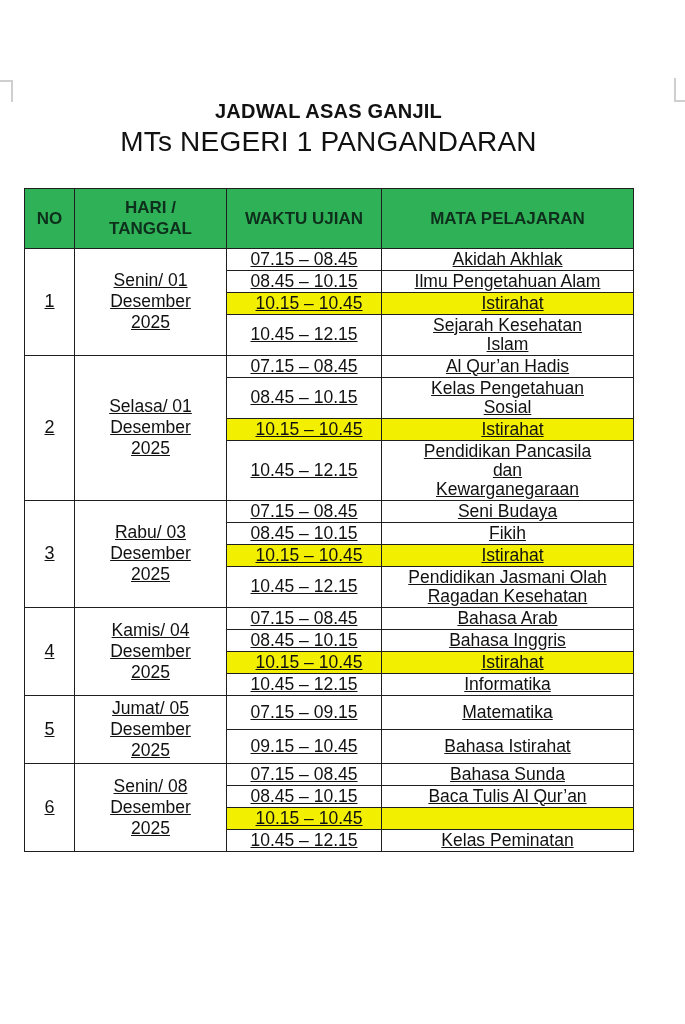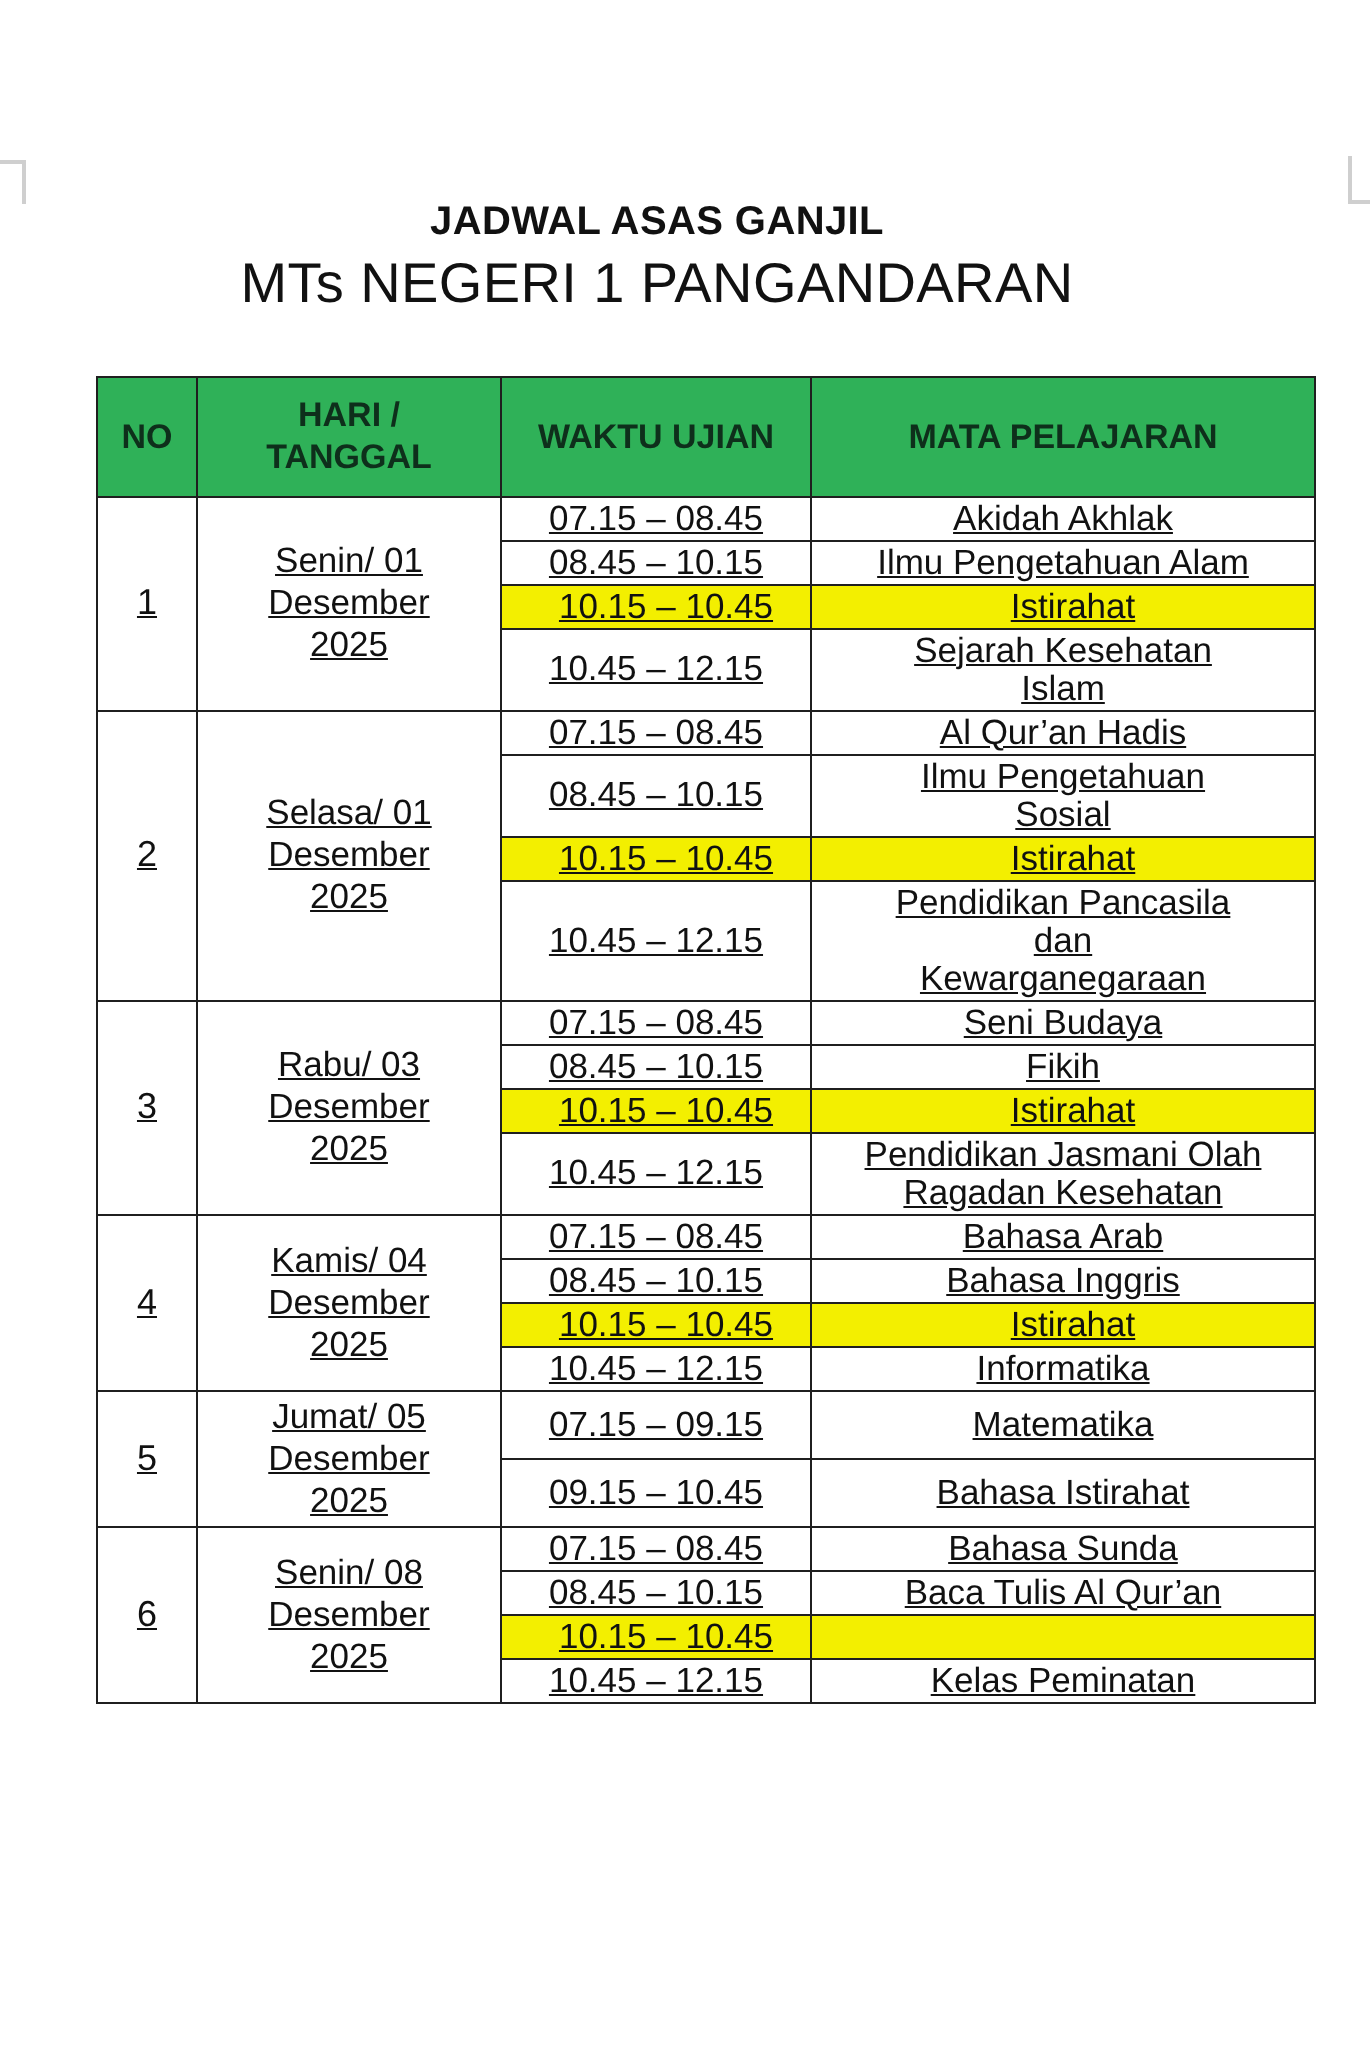--- a/index.html
+++ b/index.html
@@ -12,21 +12,21 @@
   .corner-right { right:0px; top:78px; width:11px; height:24px;
                   border-left:2px solid #cfcfcf; border-bottom:2px solid #cfcfcf; }
 
   .content { position:absolute; left:24px; top:100px; width:609px; }
 
   .titles { text-align:center; line-height:1.18; }
   .title-1, .title-2 { font-size:20px; font-weight:bold; letter-spacing:0.2px; }
   .title-3 { font-size:28px; font-weight:normal; letter-spacing:0.2px; margin-top:1px; }
 
   table.schedule { width:609px; border-collapse:collapse; table-layout:fixed;
-                   margin-top:30px;margin-left:24px; }
+                   margin-top:30px; }
   col.c-no   { width:50px; }
   col.c-day  { width:152px; }
   col.c-time { width:155px; }
   col.c-subj { width:252px; }
 
   .schedule th, .schedule td {
     border:1.6px solid #1f1f1f;
     text-align:center; vertical-align:middle;
     white-space:pre-line;
   }
@@ -93,21 +93,21 @@
         <tr>
           <td class="no-cell" rowspan="4">2</td>
           <td class="day-cell" rowspan="4">Selasa/ 01
 Desember
 2025</td>
           <td class="time-cell">07.15 – 08.45</td>
           <td class="subj-cell">Al Qur’an Hadis</td>
         </tr>
         <tr>
           <td class="time-cell">08.45 – 10.15</td>
-          <td class="subj-cell">Ilmu Pengetahuan
+          <td class="subj-cell">Kelas Pengetahuan
 Sosial</td>
         </tr>
         <tr>
           <td class="time-cell hl">10.15 – 10.45</td>
           <td class="subj-cell hl">Istirahat</td>
         </tr>
         <tr>
           <td class="time-cell">10.45 – 12.15</td>
           <td class="subj-cell">Pendidikan Pancasila
 dan

